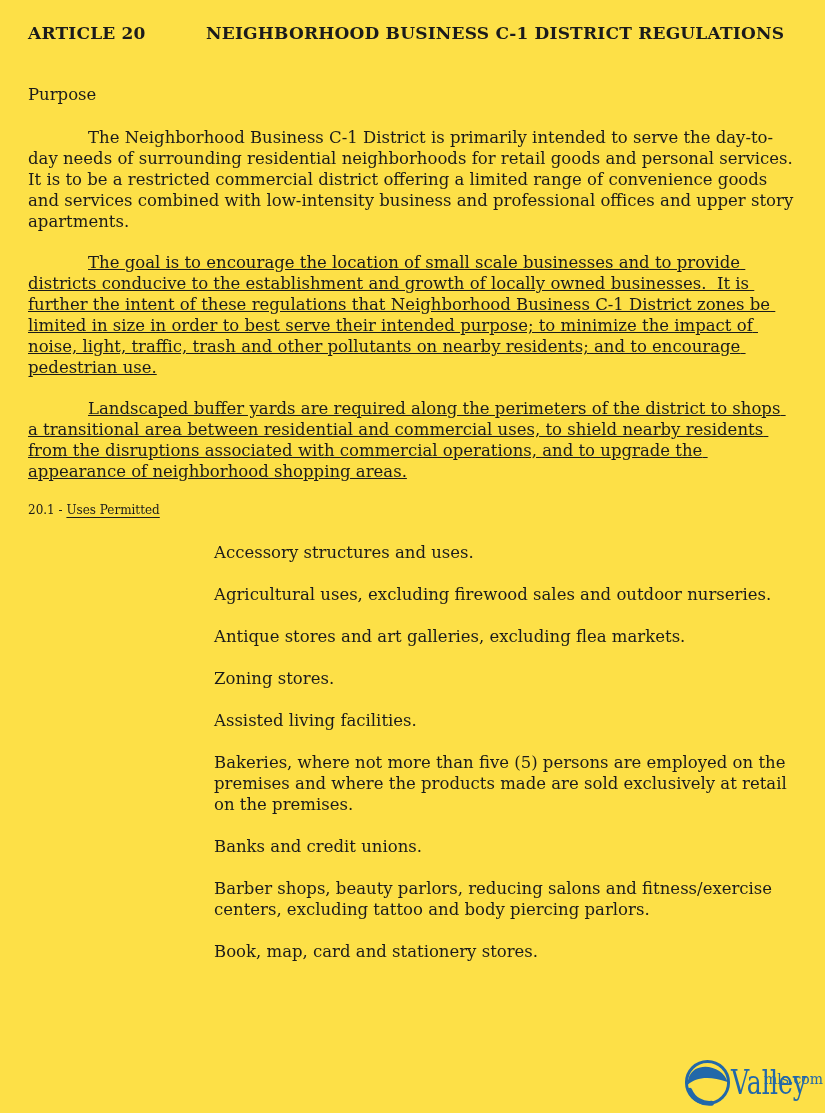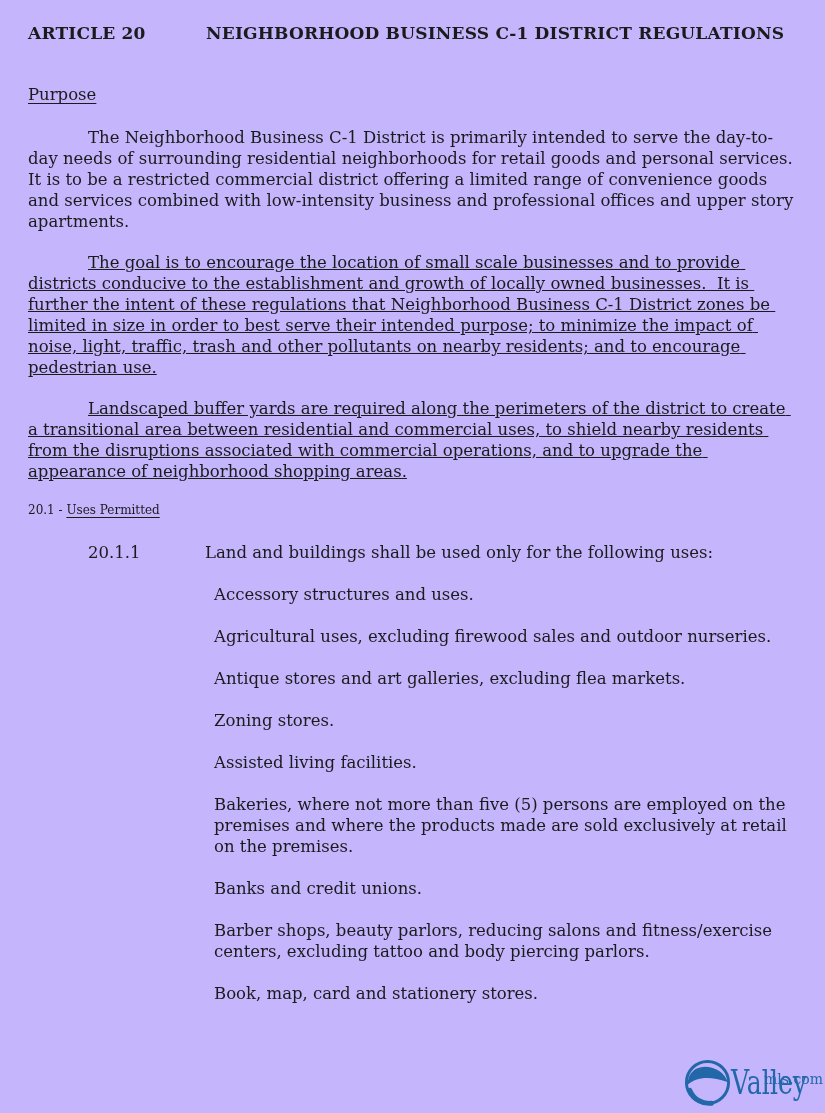--- a/index.html
+++ b/index.html
@@ -4,21 +4,21 @@
 <style>
   html, body {
     margin: 0;
     padding: 0;
     background: #e8e8e8;
   }
   .page {
     position: relative;
     width: 825px;
     height: 1113px;
-    background: #c4b5fd;
+    background: #fde047;
     box-sizing: border-box;
     padding: 22px 28px 0 28px;
     overflow: hidden;
     font-family: "DejaVu Serif", "Liberation Serif", serif;
     font-size: 16.5px;
     line-height: 21px;
     color: #1b1b1b;
   }
   .doc-header {
     display: flex;
@@ -26,21 +26,20 @@
     font-size: 17px;
     line-height: 22px;
     letter-spacing: 0.2px;
   }
   .article-label { width: 178px; flex: 0 0 178px; }
   .article-title { flex: 1; }
   .purpose-heading {
     margin: 40px 0 0 0;
     font-weight: 400;
     font-size: 16.5px;
-    text-decoration: underline;
     text-underline-offset: 3px;
     text-decoration-thickness: 1px;
   }
   .body-para {
     margin: 22px 0 0 0;
     text-indent: 60px;
     white-space: pre-wrap;
     max-width: 766px;
   }
   .body-para + .body-para { margin-top: 20px; text-decoration: underline; }
@@ -116,28 +115,24 @@
 
   <div class="doc-header">
     <span class="article-label">ARTICLE 20</span>
     <span class="article-title">NEIGHBORHOOD BUSINESS C-1 DISTRICT REGULATIONS</span>
   </div>
 
   <h2 class="purpose-heading">Purpose</h2>
 
   <p class="body-para">The Neighborhood Business C-1 District is primarily intended to serve the day-to-day needs of surrounding residential neighborhoods for retail goods and personal services.  It is to be a restricted commercial district offering a limited range of convenience goods and services combined with low-intensity business and professional offices and upper story apartments.</p>
   <p class="body-para">The goal is to encourage the location of small scale businesses and to provide districts conducive to the establishment and growth of locally owned businesses.  It is further the intent of these regulations that Neighborhood Business C-1 District zones be limited in size in order to best serve their intended purpose; to minimize the impact of noise, light, traffic, trash and other pollutants on nearby residents; and to encourage pedestrian use.</p>
-  <p class="body-para">Landscaped buffer yards are required along the perimeters of the district to create a transitional area between residential and commercial uses, to shield nearby residents from the disruptions associated with commercial operations, and to upgrade the appearance of neighborhood shopping areas.</p>
+  <p class="body-para">Landscaped buffer yards are required along the perimeters of the district to shops a transitional area between residential and commercial uses, to shield nearby residents from the disruptions associated with commercial operations, and to upgrade the appearance of neighborhood shopping areas.</p>
 
   <h3 class="section-heading"><span class="sec-num">20.1 - </span><span class="sec-title">Uses Permitted</span></h3>
 
-  <div class="subsection-row">
-    <span class="sub-num">20.1.1</span>
-    <span class="sub-intro">Land and buildings shall be used only for the following uses:</span>
-  </div>
 
   <ul class="uses-list">
     <li class="use-item">Accessory structures and uses.</li>
     <li class="use-item">Agricultural uses, excluding firewood sales and outdoor nurseries.</li>
     <li class="use-item">Antique stores and art galleries, excluding flea markets.</li>
     <li class="use-item">Zoning stores.</li>
     <li class="use-item">Assisted living facilities.</li>
     <li class="use-item">Bakeries, where not more than five (5) persons are employed on the premises and where the products made are sold exclusively at retail on the premises.</li>
     <li class="use-item">Banks and credit unions.</li>
     <li class="use-item">Barber shops, beauty parlors, reducing salons and fitness/exercise centers, excluding tattoo and body piercing parlors.</li>

